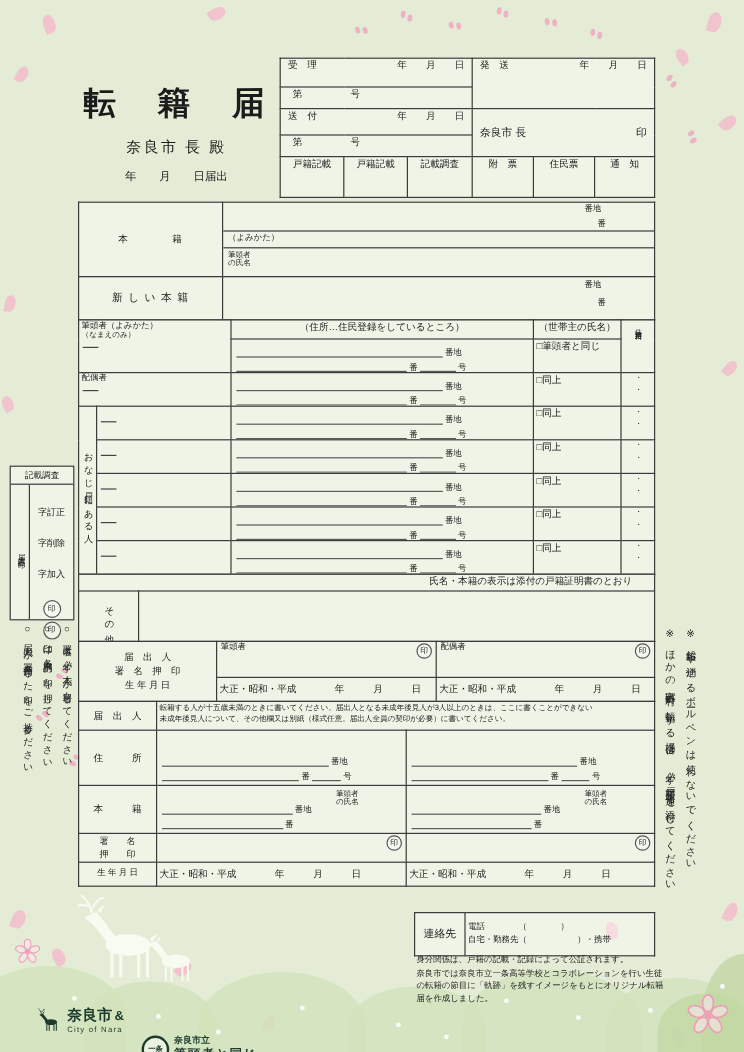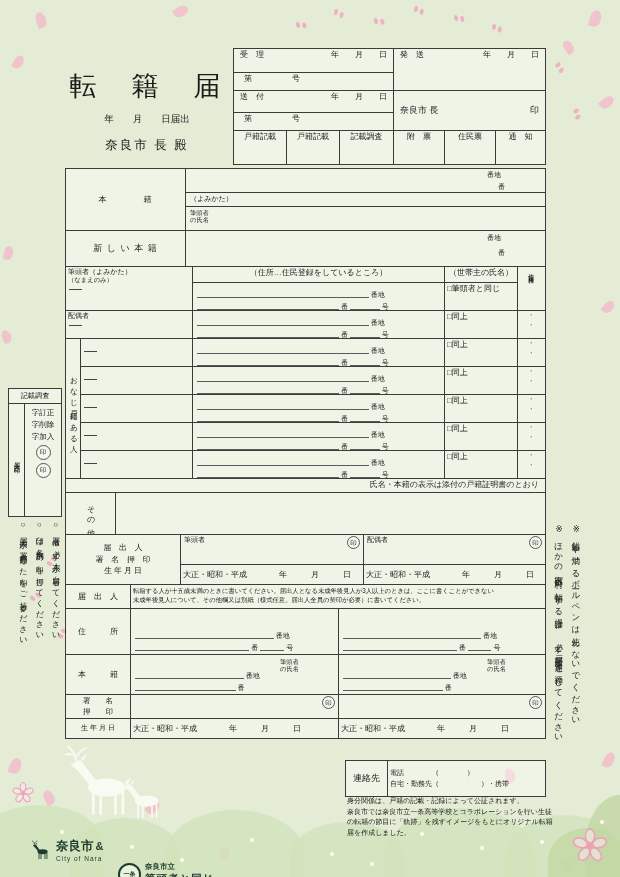--- a/index.html
+++ b/index.html
@@ -29,29 +29,29 @@
 .vt{writing-mode:vertical-rl;display:inline-block;letter-spacing:2px}
 .aline{display:flex;align-items:flex-end;font-size:7px;height:12px;line-height:1;padding:0 2px}
 .aline .fill{flex:1;border-bottom:1px solid #5a5a5a;align-self:stretch;margin:0 2px}
 .aline .sp{align-self:stretch}
 .dashmark{width:13px;border-bottom:1px solid #444;margin:2px 0 0 1px}
 .inmark{display:inline-flex;align-items:center;justify-content:center;width:13px;height:13px;border:1px solid #555;border-radius:50%;font-size:6.5px;flex:none;background:rgba(255,255,255,.4)}
 .flexbet{display:flex;justify-content:space-between;padding:0 4px}
 .sealrow{display:flex;justify-content:space-between;height:100%;padding:1px 3px}
 .sealrow .nm{align-self:flex-start}
 .sealrow .inmark{align-self:flex-end;margin-bottom:2px}
-.title{font-size:27px;font-weight:normal;letter-spacing:4px;white-space:nowrap}
+.title{font-size:27px;font-weight:bold;letter-spacing:4px;white-space:nowrap}
 .vnotes{writing-mode:vertical-rl;font-size:8px;letter-spacing:1.5px;line-height:1.55;color:#222}
 .vnotes div{padding-left:4px}
 .cbox{width:54px;border:1px solid #3b3b3b;background:rgba(255,255,255,.42);font-size:7.5px}
 .cbox .ttl{border-bottom:1px solid #3b3b3b;text-align:center;padding:2px 0;font-size:7.2px}
 .cbox .bdy{display:flex;height:112px}
 .cbox .side{width:16px;border-right:1px solid #3b3b3b;display:flex;align-items:center;justify-content:center}
 .cbox .mainc{flex:1;text-align:center;padding-top:2px}
-.cbox .mainc div.w{margin:2px 0}
+.cbox .mainc div.w{margin:16px 0}
 .cbox .inmark{width:15px;height:15px;margin:3px auto;display:flex}
 .hsk{display:flex;height:100%}
 .hsk-l{flex:1}
 .hsk-r{width:60px;padding:3px 0 0 2px}
 .logo{display:flex;align-items:center;gap:4px;color:#1d3a2d;z-index:3}
 .emblem{width:23px;height:23px;border:2px solid #1d3a2d;border-radius:50%;display:flex;align-items:center;justify-content:center;font-size:6px;font-weight:bold;color:#1d3a2d;background:rgba(255,255,255,.5)}
 .flower{z-index:0}
 </style>
 </head>
 <body>
@@ -173,22 +173,22 @@
         </g>
       <g transform="rotate(288 18 18)">
           <ellipse cx="18" cy="8" rx="4.6" ry="7"></ellipse>
         </g>
       <circle cx="18" cy="18" r="2" fill="#ec9fb6"></circle>
     </g>
   </svg>
 
   <div class="formlayer" style="left:62px;top:68px;width:170px;text-align:center">
     <div class="title">転　籍　届</div>
+    <div style="font-size:12.5px;margin-top:11px;letter-spacing:2px">奈良市 長 殿</div>
     <div style="font-size:9.5px;margin-top:9px">年　　月　　日届出</div>
-    <div style="font-size:12.5px;margin-top:11px;letter-spacing:2px">奈良市 長 殿</div>
   </div>
 
   <div class="formlayer" style="left:233px;top:48px">
     <table class="tbl" style="width:312px">
       <colgroup>
           <col style="width:53px">
           <col style="width:53px">
           <col style="width:54px">
           <col style="width:51px">
           <col style="width:51px">
@@ -462,21 +462,21 @@
       </tbody>
     </table>
 
     <table class="tbl stk">
       <colgroup>
           <col style="width:50px">
           <col style="width:430px">
         </colgroup>
       <tbody>
         <tr style="height:14px">
-          <td colspan="2" class="rgt sm" style="padding-right:6px">氏名・本籍の表示は添付の戸籍証明書のとおり</td>
+          <td colspan="2" class="rgt sm" style="padding-right:18px">氏名・本籍の表示は添付の戸籍証明書のとおり</td>
         </tr>
         <tr style="height:42px">
           <td class="cen nop mid"><span class="vt" style="font-size:8px">その他</span></td>
           <td></td>
         </tr>
       </tbody>
     </table>
 
     <table class="tbl stk">
       <colgroup>

